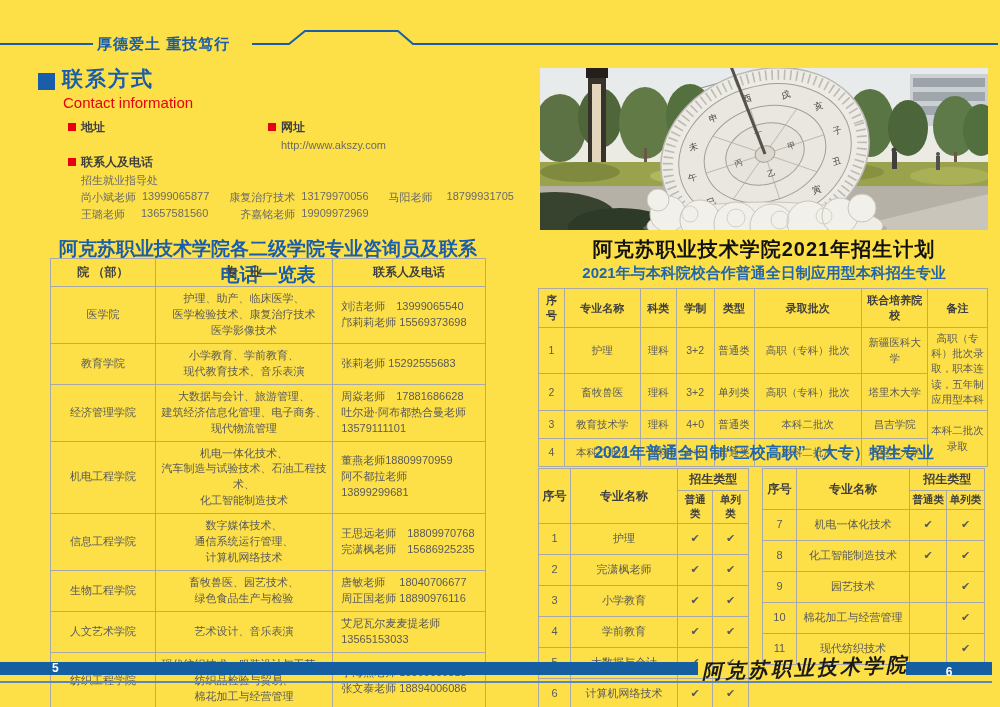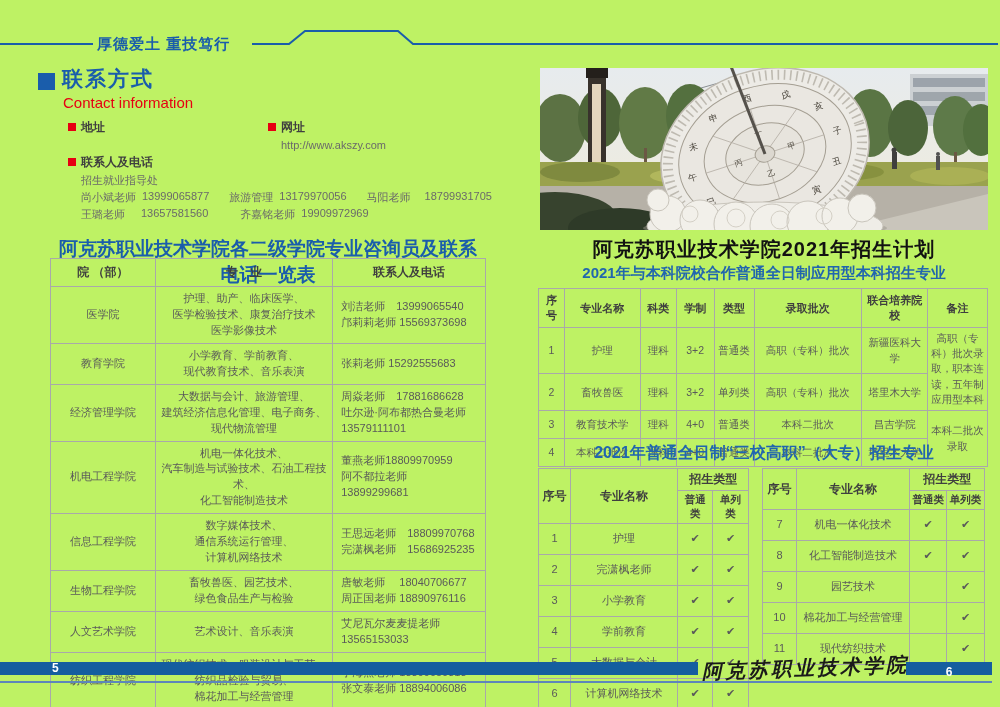--- a/index.html
+++ b/index.html
@@ -1,17 +1,17 @@
 <!DOCTYPE html>
 <html><head>
 <meta charset="utf-8">
 <style>
   html,body{margin:0;padding:0;background:#fff;}
   body{font-family:"Liberation Sans","DejaVu Sans",sans-serif;}
-  #page{position:relative;width:1000px;height:707px;background:#bef264;overflow:hidden;}
+  #page{position:relative;width:1000px;height:707px;background:#fde047;overflow:hidden;}
   .abs{position:absolute;}
   
   .slogan{left:97px;top:35px;font-size:15px;font-weight:bold;color:#1a5dab;letter-spacing:1px;}
   
   .h-square{left:38px;top:73px;width:17px;height:17px;background:#1a5dab;}
   .h-title{left:62px;top:65px;font-size:21px;font-weight:bold;color:#1a5dab;letter-spacing:2px;}
   .h-sub{left:63px;top:94px;font-size:15px;color:#e60012;}
   .bullet{width:8px;height:8px;background:#e60012;}
   .lbl{font-size:12px;font-weight:bold;color:#3f3f3f;}
   .body-txt{font-size:11px;color:#6a6a6a;}
@@ -63,21 +63,21 @@
   <div class="abs bullet" style="left:68px;top:158px"></div>
   <div class="abs lbl" style="left:81px;top:154px">联系人及电话</div>
   <div class="abs body-txt" style="left:81px;top:173px">招生就业指导处</div>
 
   <div class="abs cl body-txt" style="left:81px;top:190px">
     <span class="pair">
         <span>尚小斌老师</span>
         <span>13999065877</span>
       </span>
     <span class="pair">
-        <span>旅游管理</span>
+        <span>康复治疗技术</span>
         <span>13179970056</span>
       </span>
     <span class="pair">
         <span>马阳老师</span>
         <span style="margin-left:8px">18799931705</span>
       </span>
   </div>
   <div class="abs cl body-txt" style="left:81px;top:207px">
     <span class="pair">
         <span>王璐老师</span>

